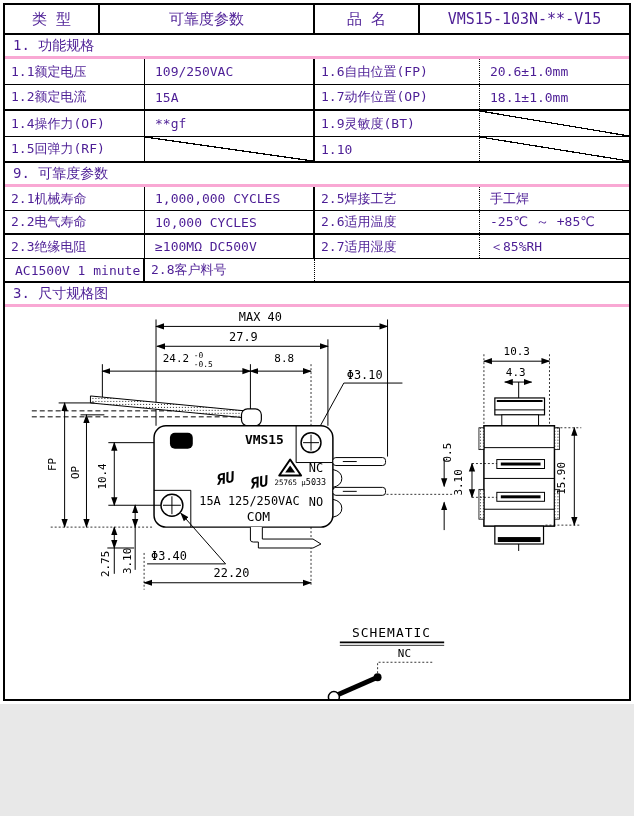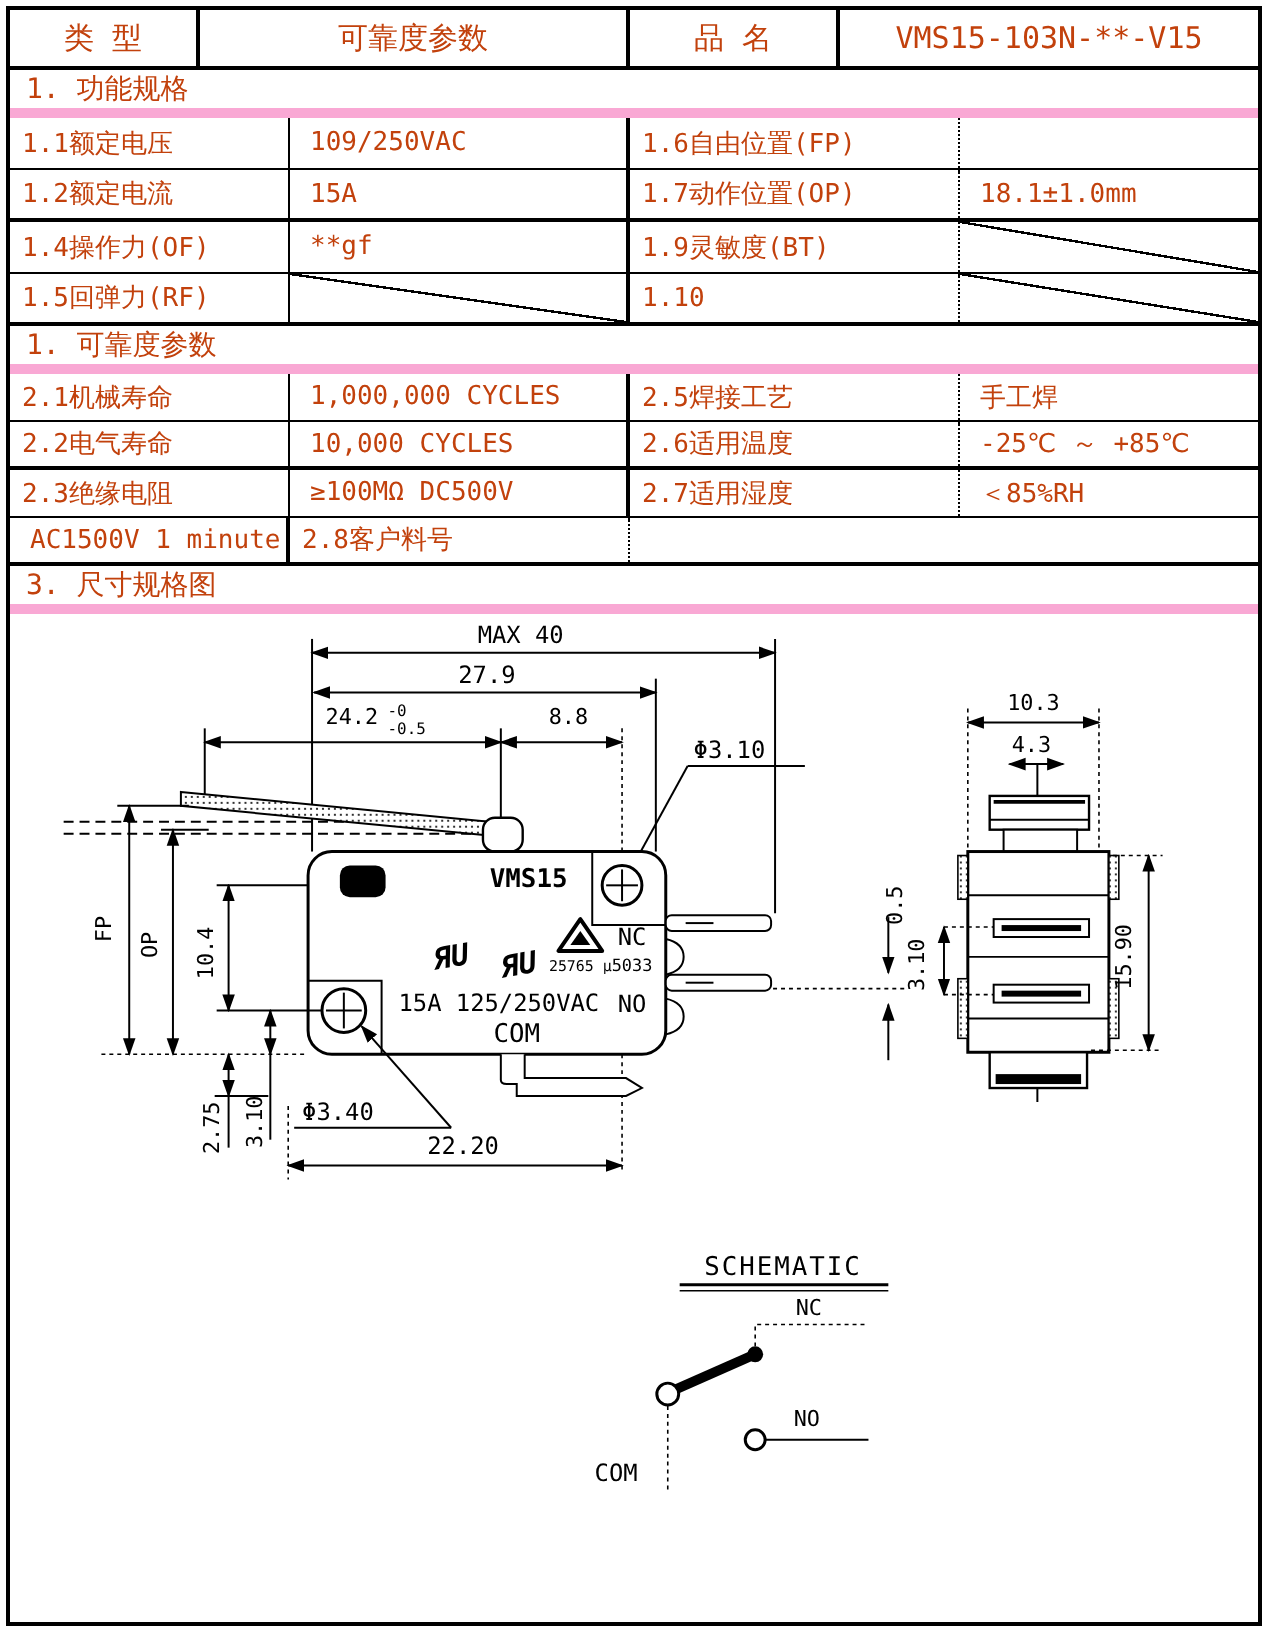--- a/index.html
+++ b/index.html
@@ -1,35 +1,35 @@
 <!DOCTYPE html>
 <html><head>
 <meta charset="utf-8">
 <style>
   html,body{margin:0;padding:0;background:#e8e8e8;}
   .page{
     position:relative;
-    width:634px;height:816px;
+    width:634px;height:704px;
     background:#fff;
     font-family:"DejaVu Sans Mono","DejaVu Sans","Liberation Sans",sans-serif;
-    color:#c2410c;
+    color:#4c1d95;
     box-sizing:border-box;
   }
   .frame{
     position:absolute;left:3px;top:3px;right:3px;bottom:3px;
     border:2px solid #000;
     box-sizing:border-box;
     overflow:hidden;
   }
   
   .hdr{display:grid;grid-template-columns:95px 215px 105px 1fr;height:28px;border-bottom:2px solid #000;}
   .hdr .hcell{display:flex;align-items:center;justify-content:center;font-size:15px;box-sizing:border-box;}
   .hdr .hcell.b{border-right:2px solid #000;}
   
-  .sect{height:24px;display:flex;align-items:center;padding-left:8px;font-size:14px;border-bottom:5px solid #f9a8d4;box-sizing:border-box;}
+  .sect{height:24px;display:flex;align-items:center;padding-left:8px;font-size:14px;border-bottom:3px solid #f9a8d4;box-sizing:border-box;}
   
   .row{display:grid;grid-template-columns:140px 170px 165px 1fr;box-sizing:border-box;border-bottom:1px solid #000;}
   .row.h26{height:26px;}
   .row.h24{height:24px;}
   .row.thick{border-bottom-width:2px;}
   .cell{display:flex;align-items:center;font-size:13px;box-sizing:border-box;overflow:hidden;white-space:nowrap;}
   .cell.l{padding-left:6px;}
   .cell.v{padding-left:10px;}
   .cell.b1{border-right:1px solid #000;}
   .cell.b2{border-right:2px solid #000;}
@@ -64,20 +64,21 @@
       <div class="hcell">VMS15-103N-**-V15</div>
     </div>
 
     
     <div class="sect">1. 功能规格</div>
 
     <div class="row h26">
       <div class="cell l b1">1.1额定电压</div>
       <div class="cell v b2">109/250VAC</div>
       <div class="cell l bd">1.6自由位置(FP)</div>
+      <div class="cell v">20.6±1.0mm</div>
     </div>
     <div class="row h26 thick">
       <div class="cell l b1">1.2额定电流</div>
       <div class="cell v b2">15A</div>
       <div class="cell l bd">1.7动作位置(OP)</div>
       <div class="cell v">18.1±1.0mm</div>
     </div>
     <div class="row h26">
       <div class="cell l b1">1.4操作力(OF)</div>
       <div class="cell v b2">**gf</div>
@@ -85,21 +86,21 @@
       <div class="cell v diag"></div>
     </div>
     <div class="row h26 thick">
       <div class="cell l b1">1.5回弹力(RF)</div>
       <div class="cell v b2 diag"></div>
       <div class="cell l bd">1.10</div>
       <div class="cell v diag"></div>
     </div>
 
     
-    <div class="sect">1. 可靠度参数</div>
+    <div class="sect">9. 可靠度参数</div>
 
     <div class="row h24">
       <div class="cell l b1">2.1机械寿命</div>
       <div class="cell v b2">1,000,000 CYCLES</div>
       <div class="cell l bd">2.5焊接工艺</div>
       <div class="cell v">手工焊</div>
     </div>
     <div class="row h24 thick">
       <div class="cell l b1">2.2电气寿命</div>
       <div class="cell v b2">10,000  CYCLES</div>

